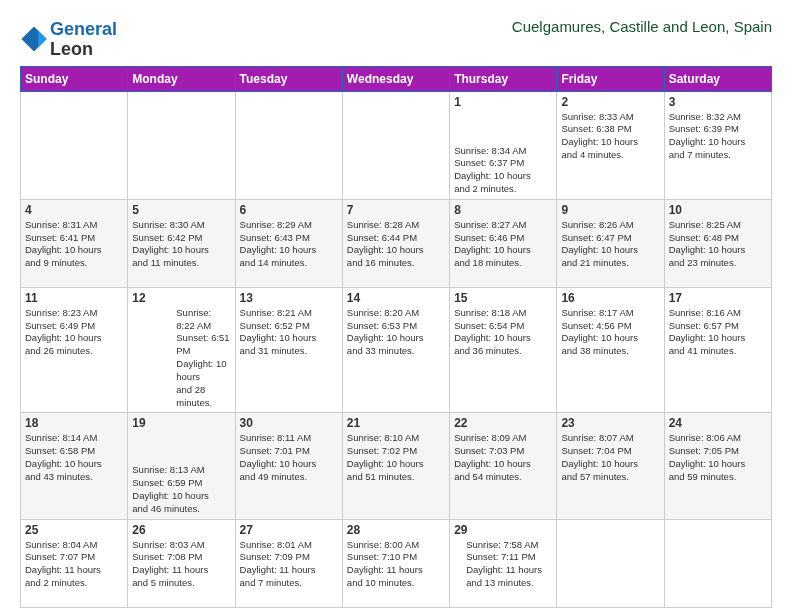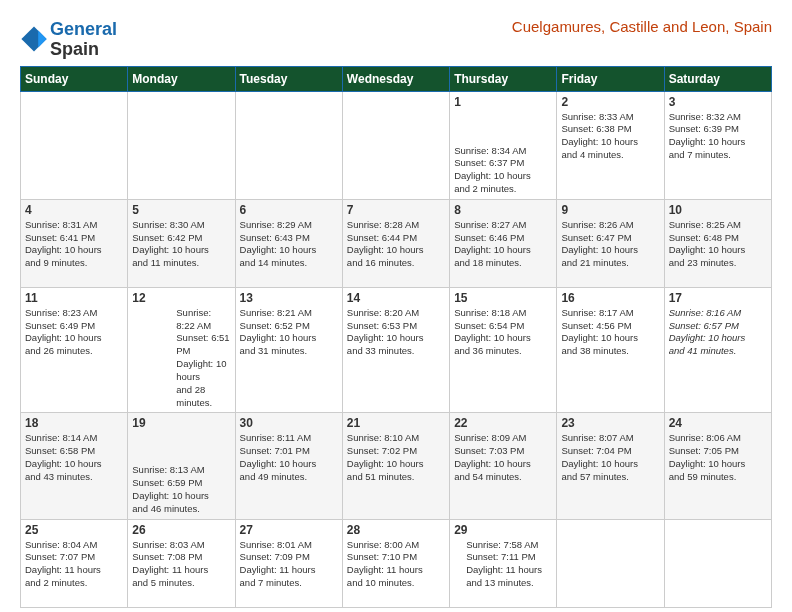--- a/index.html
+++ b/index.html
@@ -45,32 +45,32 @@
       text-align: right;
     }
     .main-title {
       font-size: 34px;
       font-weight: bold;
       color: #333;
       line-height: 1.1;
     }
     .subtitle {
       font-size: 15px;
-      color: #c2410c;
+      color: #14532d;
       margin-top: 2px;
     }
     .calendar {
       flex: 1;
       border: 1px solid #ccc;
       border-collapse: collapse;
       width: 100%;
       table-layout: fixed;
     }
     .calendar thead tr th {
-      background: #14532d;
+      background: #a21caf;
       color: #fff;
       font-size: 12px;
       font-weight: bold;
       padding: 5px 4px;
       text-align: left;
       border: 1px solid #1a6aad;
     }
     .calendar tbody tr td {
       border: 1px solid #ccc;
       vertical-align: top;
@@ -106,21 +106,21 @@
 
 <div class="page">
   <div class="header">
     <div class="logo">
       <svg class="logo-icon" viewBox="0 0 40 40">
         <polygon points="20,2 38,20 20,38 2,20" fill="#1a6aad"></polygon>
         <polygon points="26,8 38,20 26,32" fill="#2196f3"></polygon>
       </svg>
       <div class="logo-text">
         <div><span class="blue">General</span></div>
-        <div>Spain</div>
+        <div>Leon</div>
       </div>
     </div>
     <div class="title-block">
       <div class="subtitle">Cuelgamures, Castille and Leon, Spain</div>
     </div>
   </div>
 
   <table class="calendar">
     <thead>
       <tr>
@@ -250,21 +250,21 @@
           </td>
           <td>
             <span class="day-num">16</span>
             <div class="day-detail" style="white-space: pre-line;">Sunrise: 8:17 AM
 Sunset: 4:56 PM
 Daylight: 10 hours
 and 38 minutes.</div>
           </td>
           <td>
             <span class="day-num">17</span>
-            <div class="day-detail" style="white-space: pre-line; font-style: italic;">Sunrise: 8:16 AM
+            <div class="day-detail" style="white-space: pre-line;">Sunrise: 8:16 AM
 Sunset: 6:57 PM
 Daylight: 10 hours
 and 41 minutes.</div>
           </td>
         </tr>
         <tr>
           <td>
             <span class="day-num">18</span>
             <div class="day-detail" style="white-space: pre-line;">Sunrise: 8:14 AM
 Sunset: 6:58 PM

